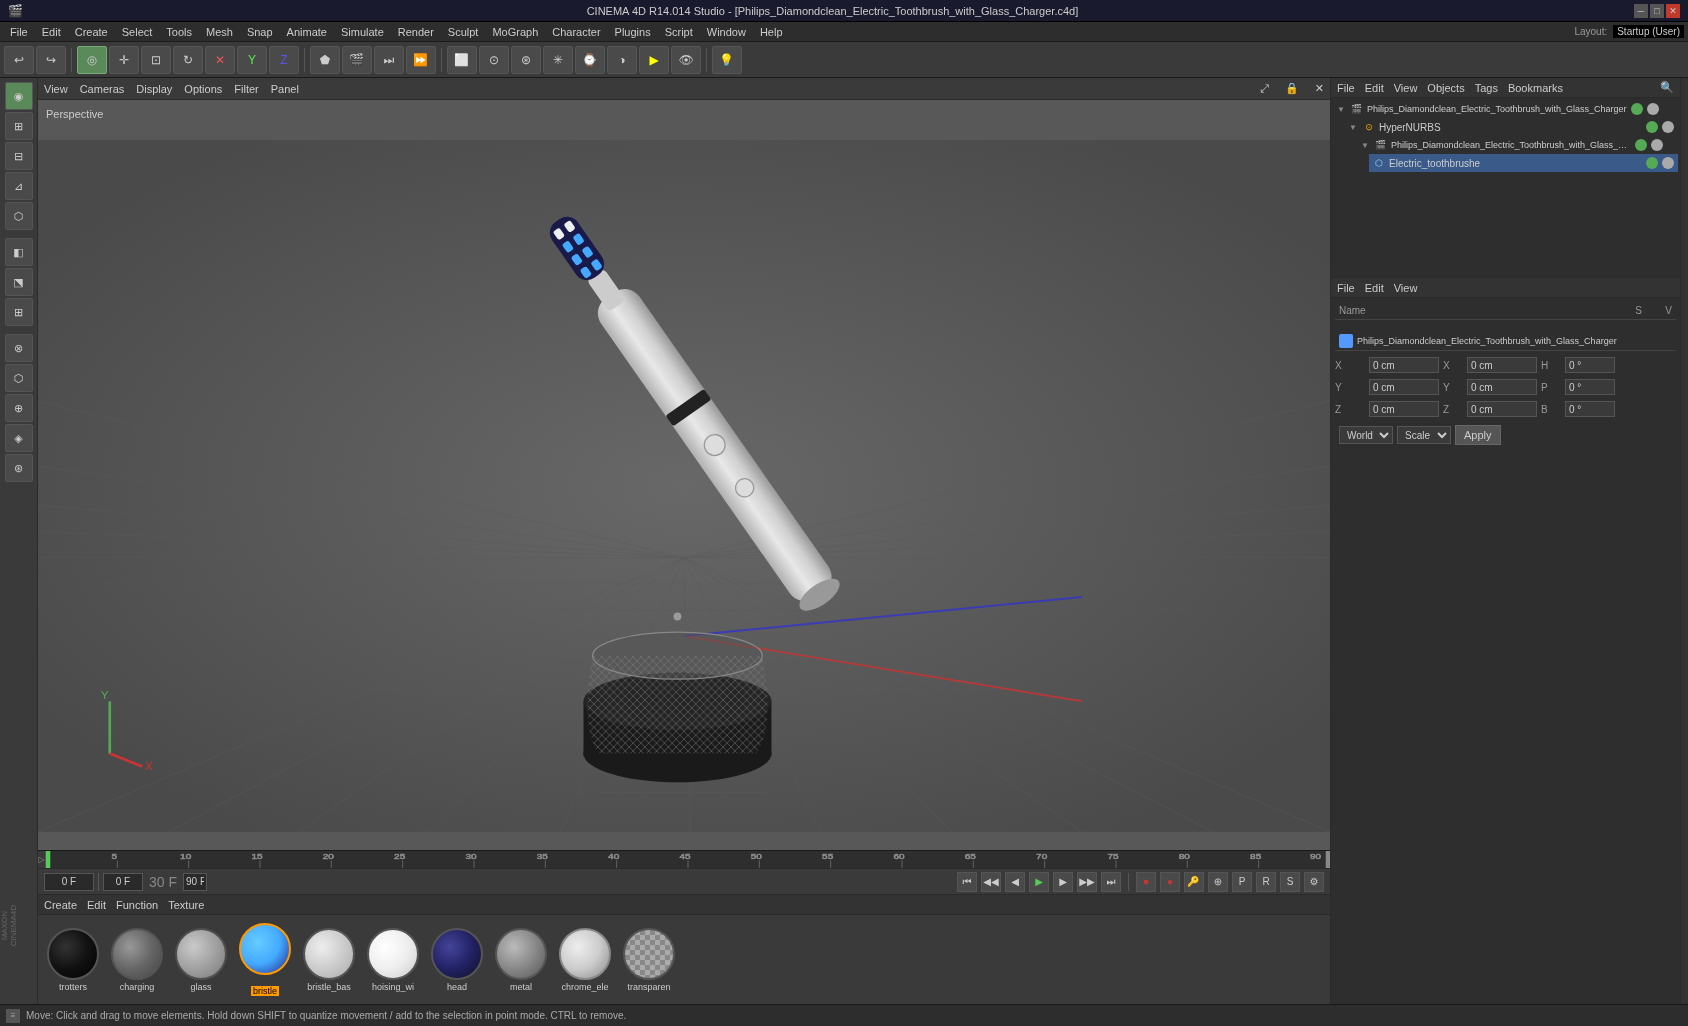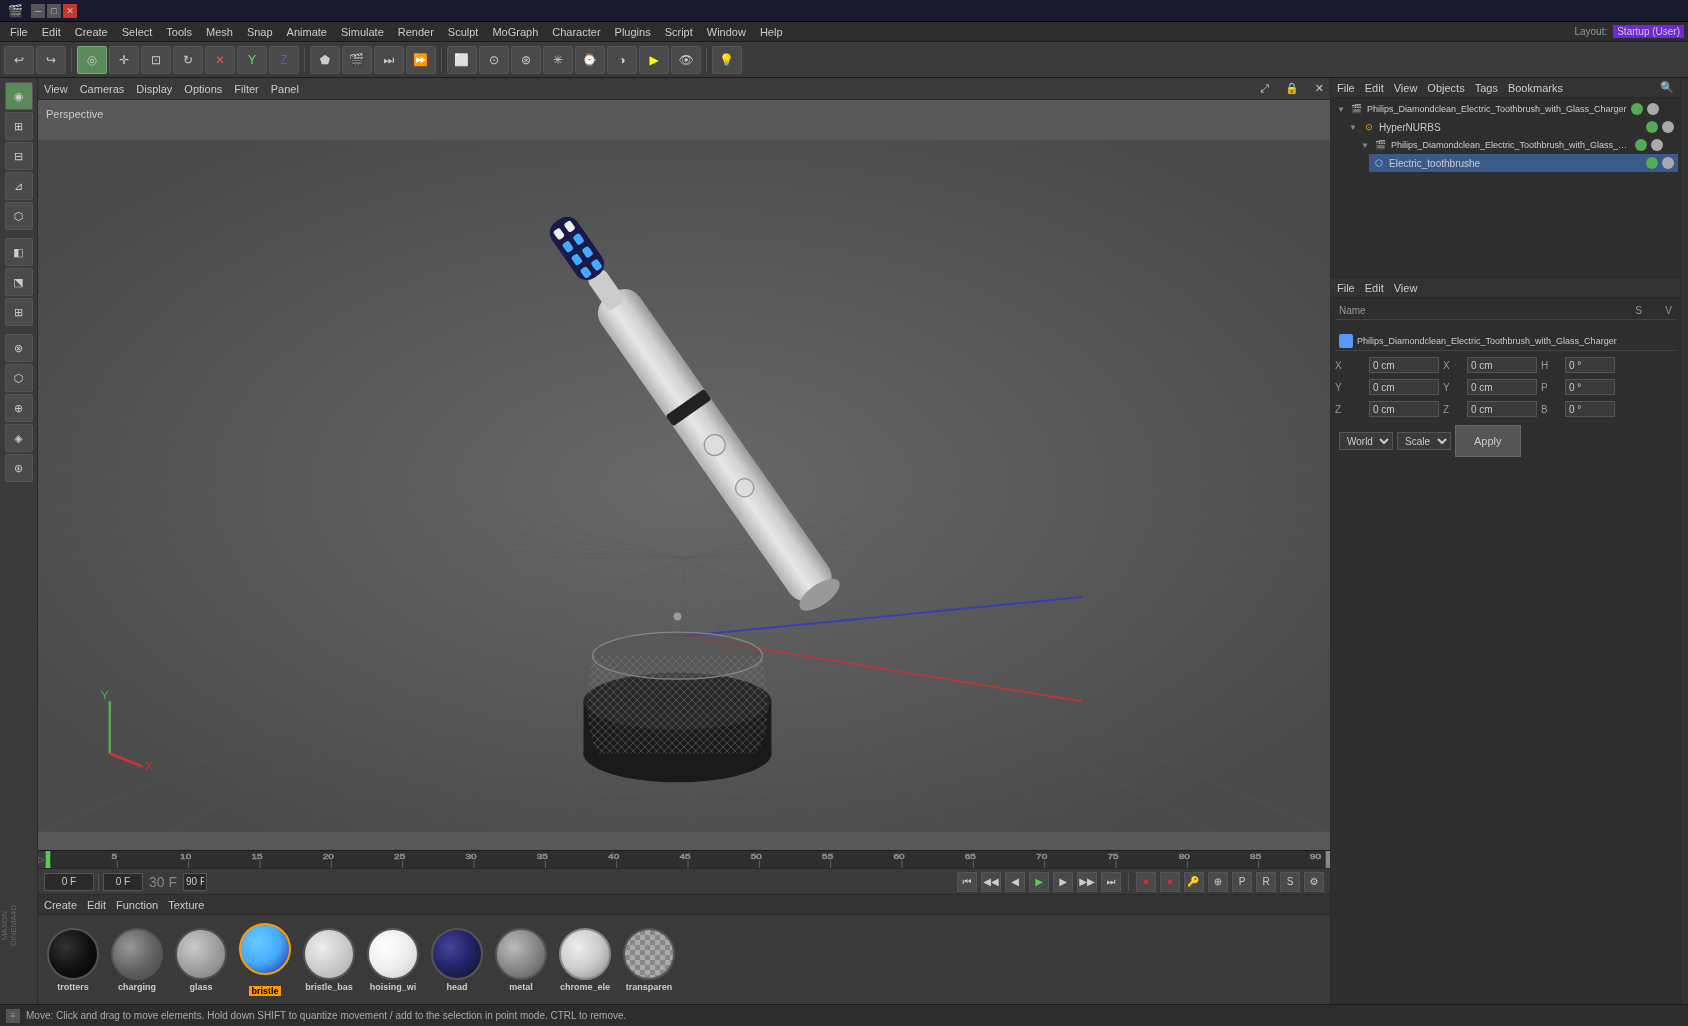--- a/index.html
+++ b/index.html
@@ -232,21 +232,20 @@
       padding: 4px 6px;
       gap: 6px;
       overflow-x: auto;
     }
     .material-item {
       display: flex;
       flex-direction: column;
       align-items: center;
       cursor: pointer;
       min-width: 58px;
-      font-weight: bold;
     }
     .material-preview {
       width: 52px;
       height: 52px;
       border-radius: 50%;
       border: 2px solid #555;
     }
     .material-preview.selected { border-color: #f90; }
     .material-label {
       font-size: 9px;
@@ -396,27 +395,27 @@
     .attr-dropdown {
       height: 18px;
       background: #3a3a3a;
       border: 1px solid #555;
       color: #ccc;
       font-size: 10px;
       padding: 0 3px;
       cursor: pointer;
     }
     #apply-btn {
-      padding: 2px 18px;
+      padding: 2px 8px;
       background: #555;
       border: 1px solid #666;
       color: #ccc;
       font-size: 11px;
       cursor: pointer;
-      height: 32px;
+      height: 20px;
     }
 
     #attr-header-row {
       display: flex;
       align-items: center;
       height: 18px;
       padding: 0 4px;
       border-bottom: 1px solid #444;
       margin-bottom: 11px;
     }
@@ -472,20 +471,21 @@
       color: #666;
       writing-mode: vertical-rl;
       transform: rotate(180deg);
     }
   </style>
 </head>
 <body>
 
 <div id="title-bar">
   <span style="margin-right:8px; font-size:12px;">🎬</span>
+  <span class="title-text">CINEMA 4D R14.014 Studio - [Philips_Diamondclean_Electric_Toothbrush_with_Glass_Charger.c4d]</span>
   <div class="win-controls">
     <div class="win-btn min">─</div>
     <div class="win-btn max">□</div>
     <div class="win-btn close">✕</div>
   </div>
 </div>
 
 <div id="menu-bar">
   <div class="menu-item">File</div>
   <div class="menu-item">Edit</div>
@@ -499,21 +499,21 @@
   <div class="menu-item">Render</div>
   <div class="menu-item">Sculpt</div>
   <div class="menu-item">MoGraph</div>
   <div class="menu-item">Character</div>
   <div class="menu-item">Plugins</div>
   <div class="menu-item">Script</div>
   <div class="menu-item">Window</div>
   <div class="menu-item">Help</div>
   <div style="flex:1;"></div>
   <span style="font-size:10px; color:#999; margin-right:4px;">Layout:</span>
-  <span style="font-size:10px; color:#ccc; background:#6d28d9; padding:1px 4px; cursor:pointer;">Startup (User)</span>
+  <span style="font-size:10px; color:#ccc; background:#000000; padding:1px 4px; cursor:pointer;">Startup (User)</span>
 </div>
 
 <div id="toolbar">
   <div class="toolbar-btn" title="Undo">↩</div>
   <div class="toolbar-btn" title="Redo">↪</div>
   <div class="toolbar-separator"></div>
   <div class="toolbar-btn active" title="Select">◎</div>
   <div class="toolbar-btn" title="Move">✛</div>
   <div class="toolbar-btn" title="Scale">⊡</div>
   <div class="toolbar-btn" title="Rotate">↻</div>

